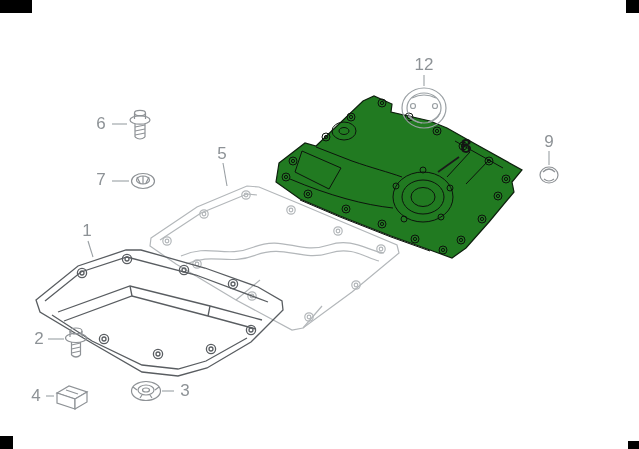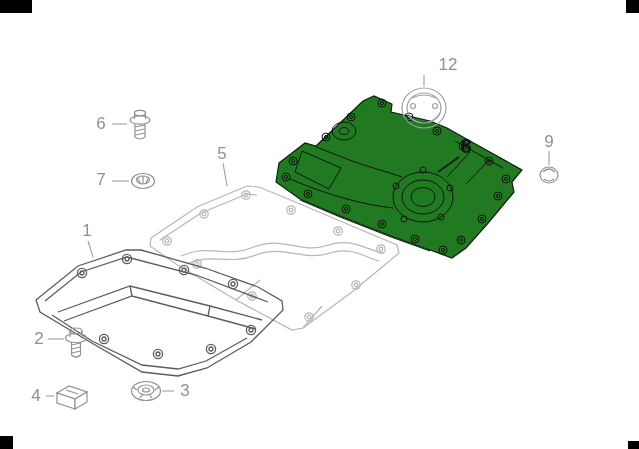--- a/index.html
+++ b/index.html
@@ -220,15 +220,15 @@
 
   <div class="callout" style="left:73px;top:222px;">1</div>
   <div class="callout" style="left:25px;top:330px;">2</div>
   <div class="callout" style="left:171px;top:382px;">3</div>
   <div class="callout" style="left:22px;top:387px;">4</div>
   <div class="callout" style="left:208px;top:145px;">5</div>
   <div class="callout" style="left:87px;top:115px;">6</div>
   <div class="callout" style="left:87px;top:171px;">7</div>
   <div class="callout emphasis" style="left:452px;top:136px;">8</div>
   <div class="callout" style="left:535px;top:133px;">9</div>
-  <div class="callout" style="left:434px;top:56px;">12</div>
+  <div class="callout" style="left:410px;top:56px;">12</div>
 
 </div>
 
 </body></html>

